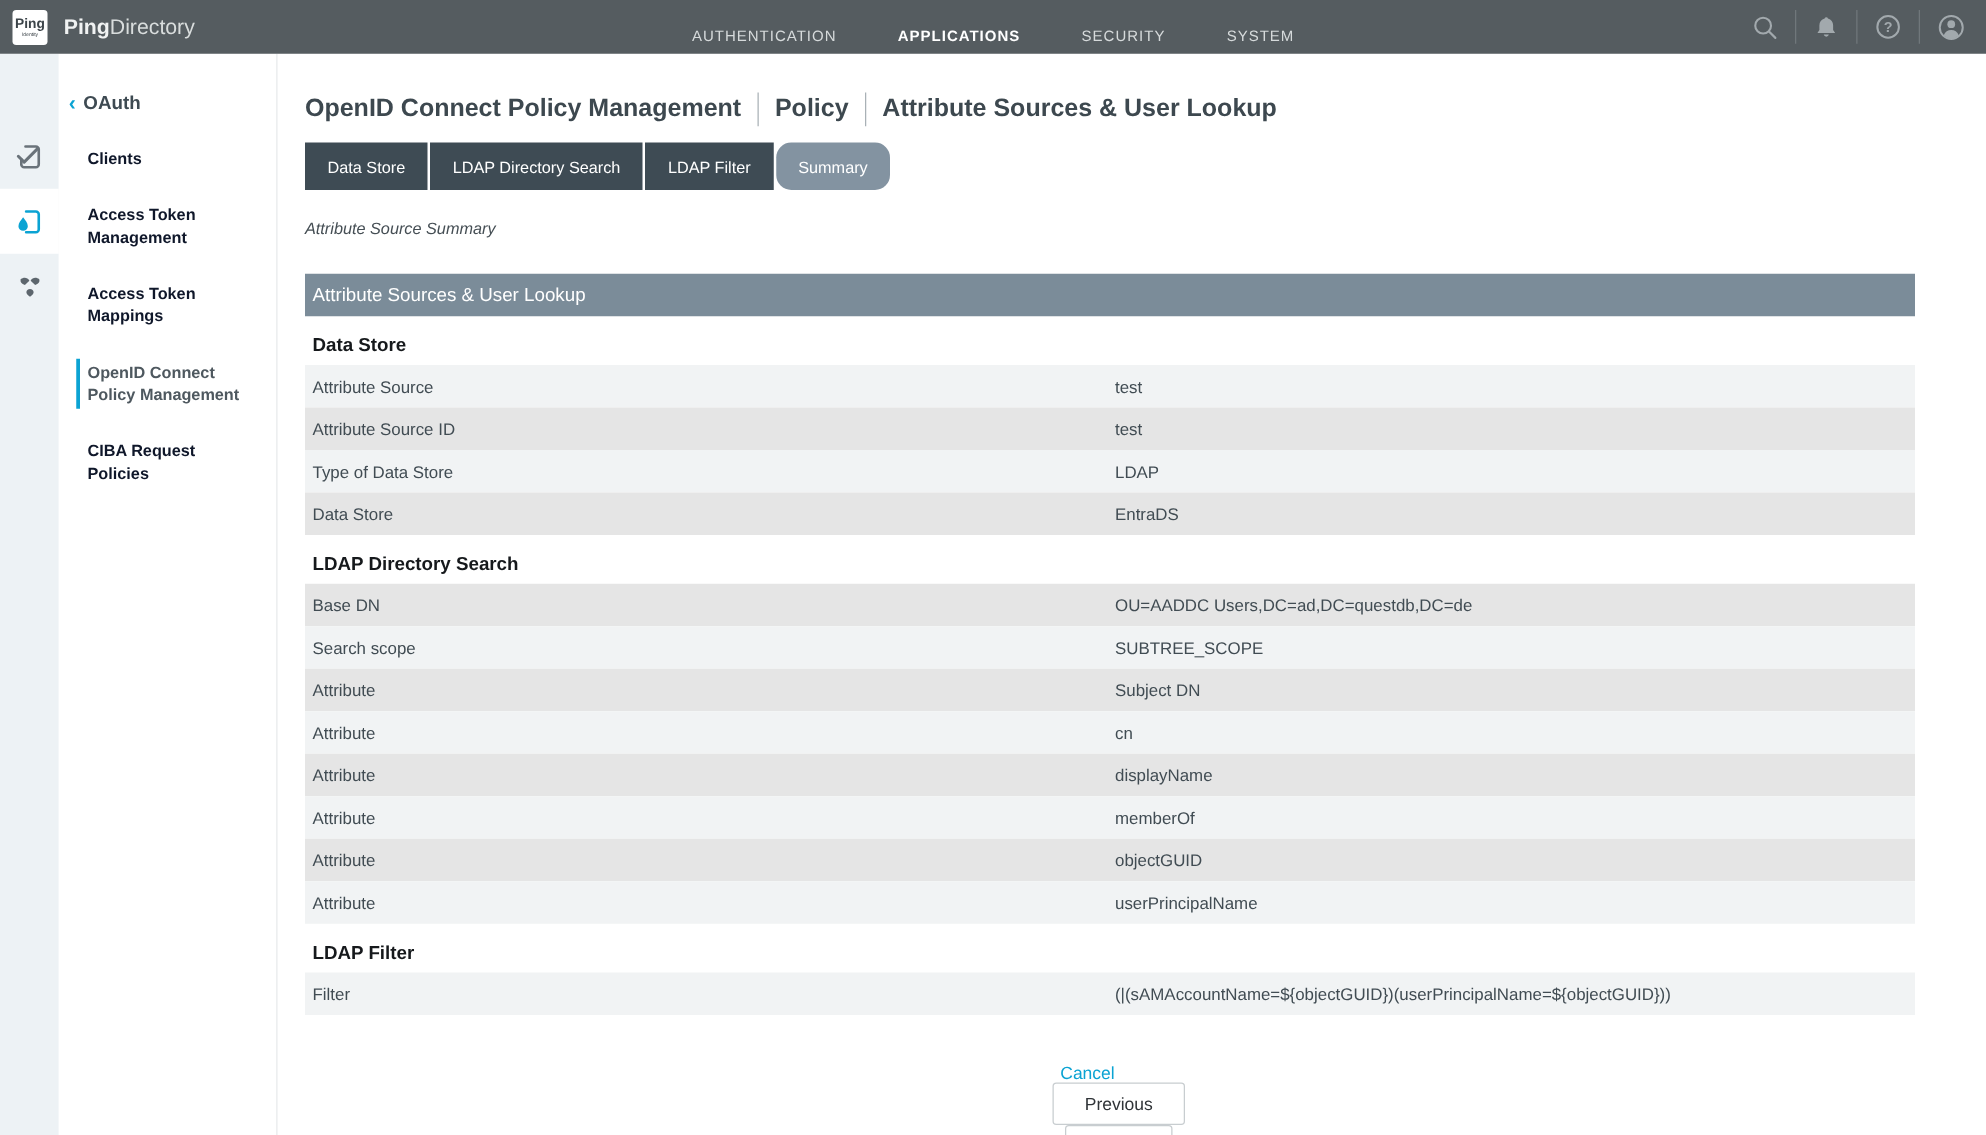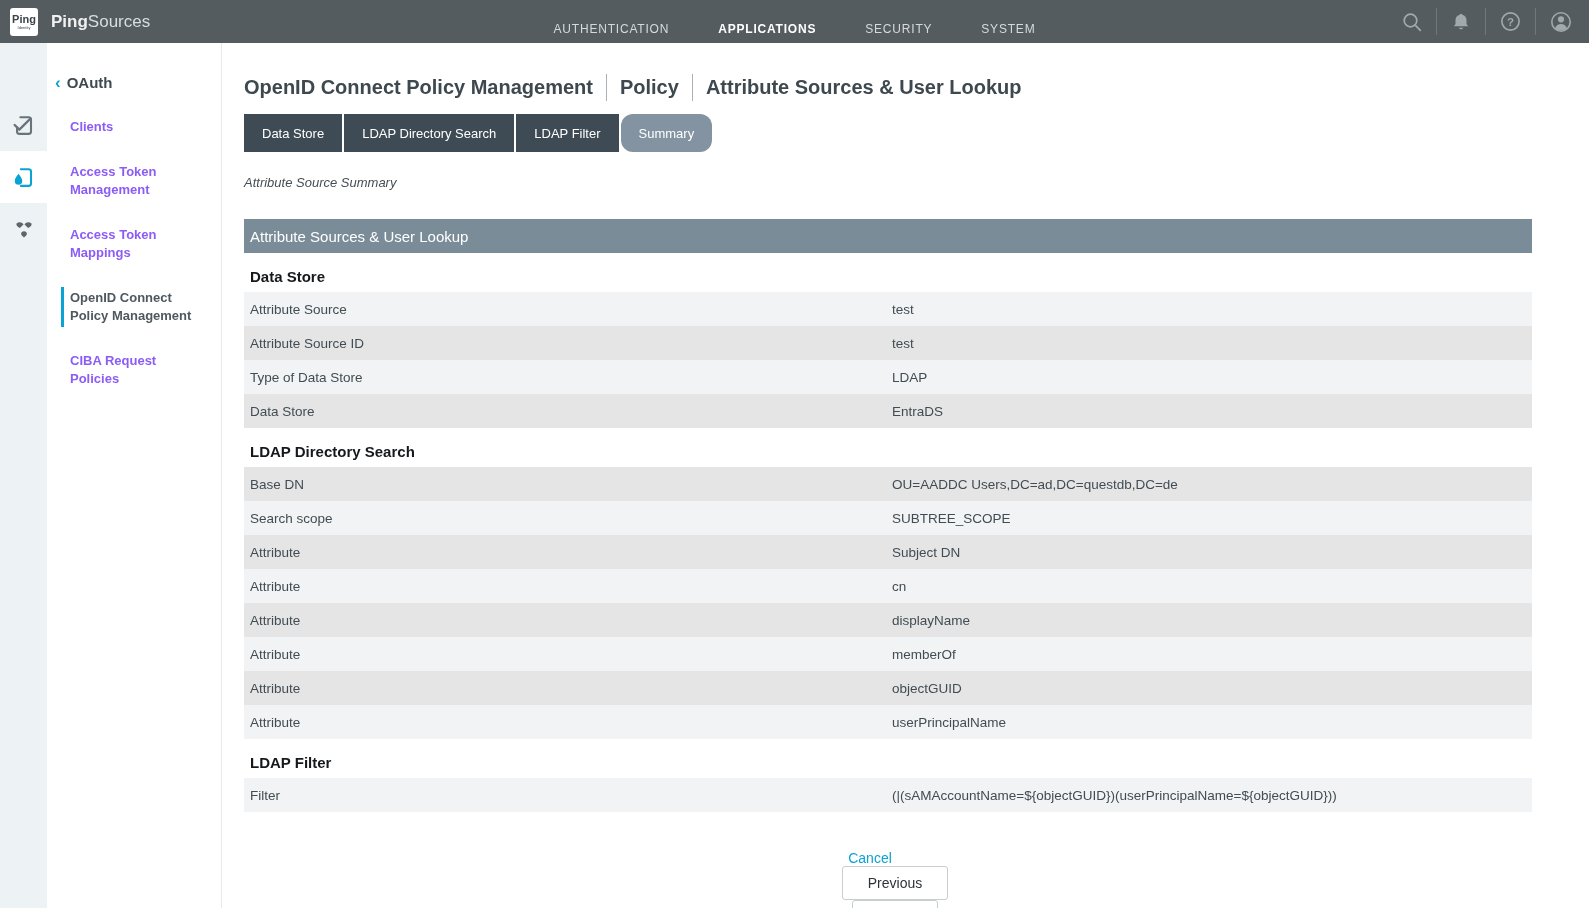--- a/index.html
+++ b/index.html
@@ -26,21 +26,21 @@
   
   .bodywrap { flex:1; display:flex; min-height:0; }
   .rail { width:47px; flex:0 0 47px; background:var(--rail_bg,#edf2f5); padding-top:56px; }
   .slot { height:52px; display:flex; align-items:center; justify-content:center; cursor:pointer; }
   .slot.active { background:#fff; }
 
   .menu { width:175px; flex:0 0 175px; background:#fff; border-right:1px solid #e7eaec; padding-top:31px; }
   .menu-head { padding-left:8px; font-size:15px; font-weight:bold; color:#3e4a52; cursor:pointer; display:flex; align-items:center; }
   .chev { color:var(--accent,#0ba3d3); margin-right:6px; font-size:17px; font-weight:bold; line-height:1; }
   #menu-items { list-style:none; margin:27px 0 0; padding:0; }
-  .mitem { position:relative; padding:0 14px 0 23px; margin-bottom:27px; font-size:13px; font-weight:bold; color:#8b5cf6; line-height:18px; cursor:pointer; }
+  .mitem { position:relative; padding:0 14px 0 23px; margin-bottom:27px; font-size:13px; font-weight:bold; color:#0f172a; line-height:18px; cursor:pointer; }
   .mitem.active { color:#4e585f; }
   .mitem.active::before { content:""; position:absolute; left:14px; top:-2px; bottom:-2px; width:3px; background:var(--accent,#0ba3d3); }
 
   .main { flex:1; padding:0 57px 0 22px; }
   .crumb { display:flex; align-items:center; margin-top:30px; font-size:20px; color:#3d484f; height:28px; }
   .csep { width:1px; height:27px; background:#a9b1b6; margin:0 13px; }
 
   .tabs { display:flex; gap:2px; margin-top:13px; }
   .tab { height:38px; display:flex; align-items:center; padding:0 18px; background:var(--tab_dark,#3e4b54); color:#fff; font-size:13px; cursor:pointer; }
   .tab.active { background:var(--tab_active,#8393a1);border-radius:12px; }
@@ -62,21 +62,21 @@
 <body>
 
 <div class="page">
 
   <header class="topbar">
     <div class="brand">
       <div class="logo">
         <span class="logo-ping">Ping</span>
         <span class="logo-sub">Identity</span>
       </div>
-      <div class="brandname"><span class="brand-b">Ping</span><span class="brand-l">Sources</span></div>
+      <div class="brandname"><span class="brand-b">Ping</span><span class="brand-l">Directory</span></div>
     </div>
 
     <nav class="topnav" id="topnav">
         <a class="titem">AUTHENTICATION</a>
         <a class="titem active">APPLICATIONS</a>
         <a class="titem">SECURITY</a>
         <a class="titem">SYSTEM</a>
       </nav>
 
     <div class="topicons">

